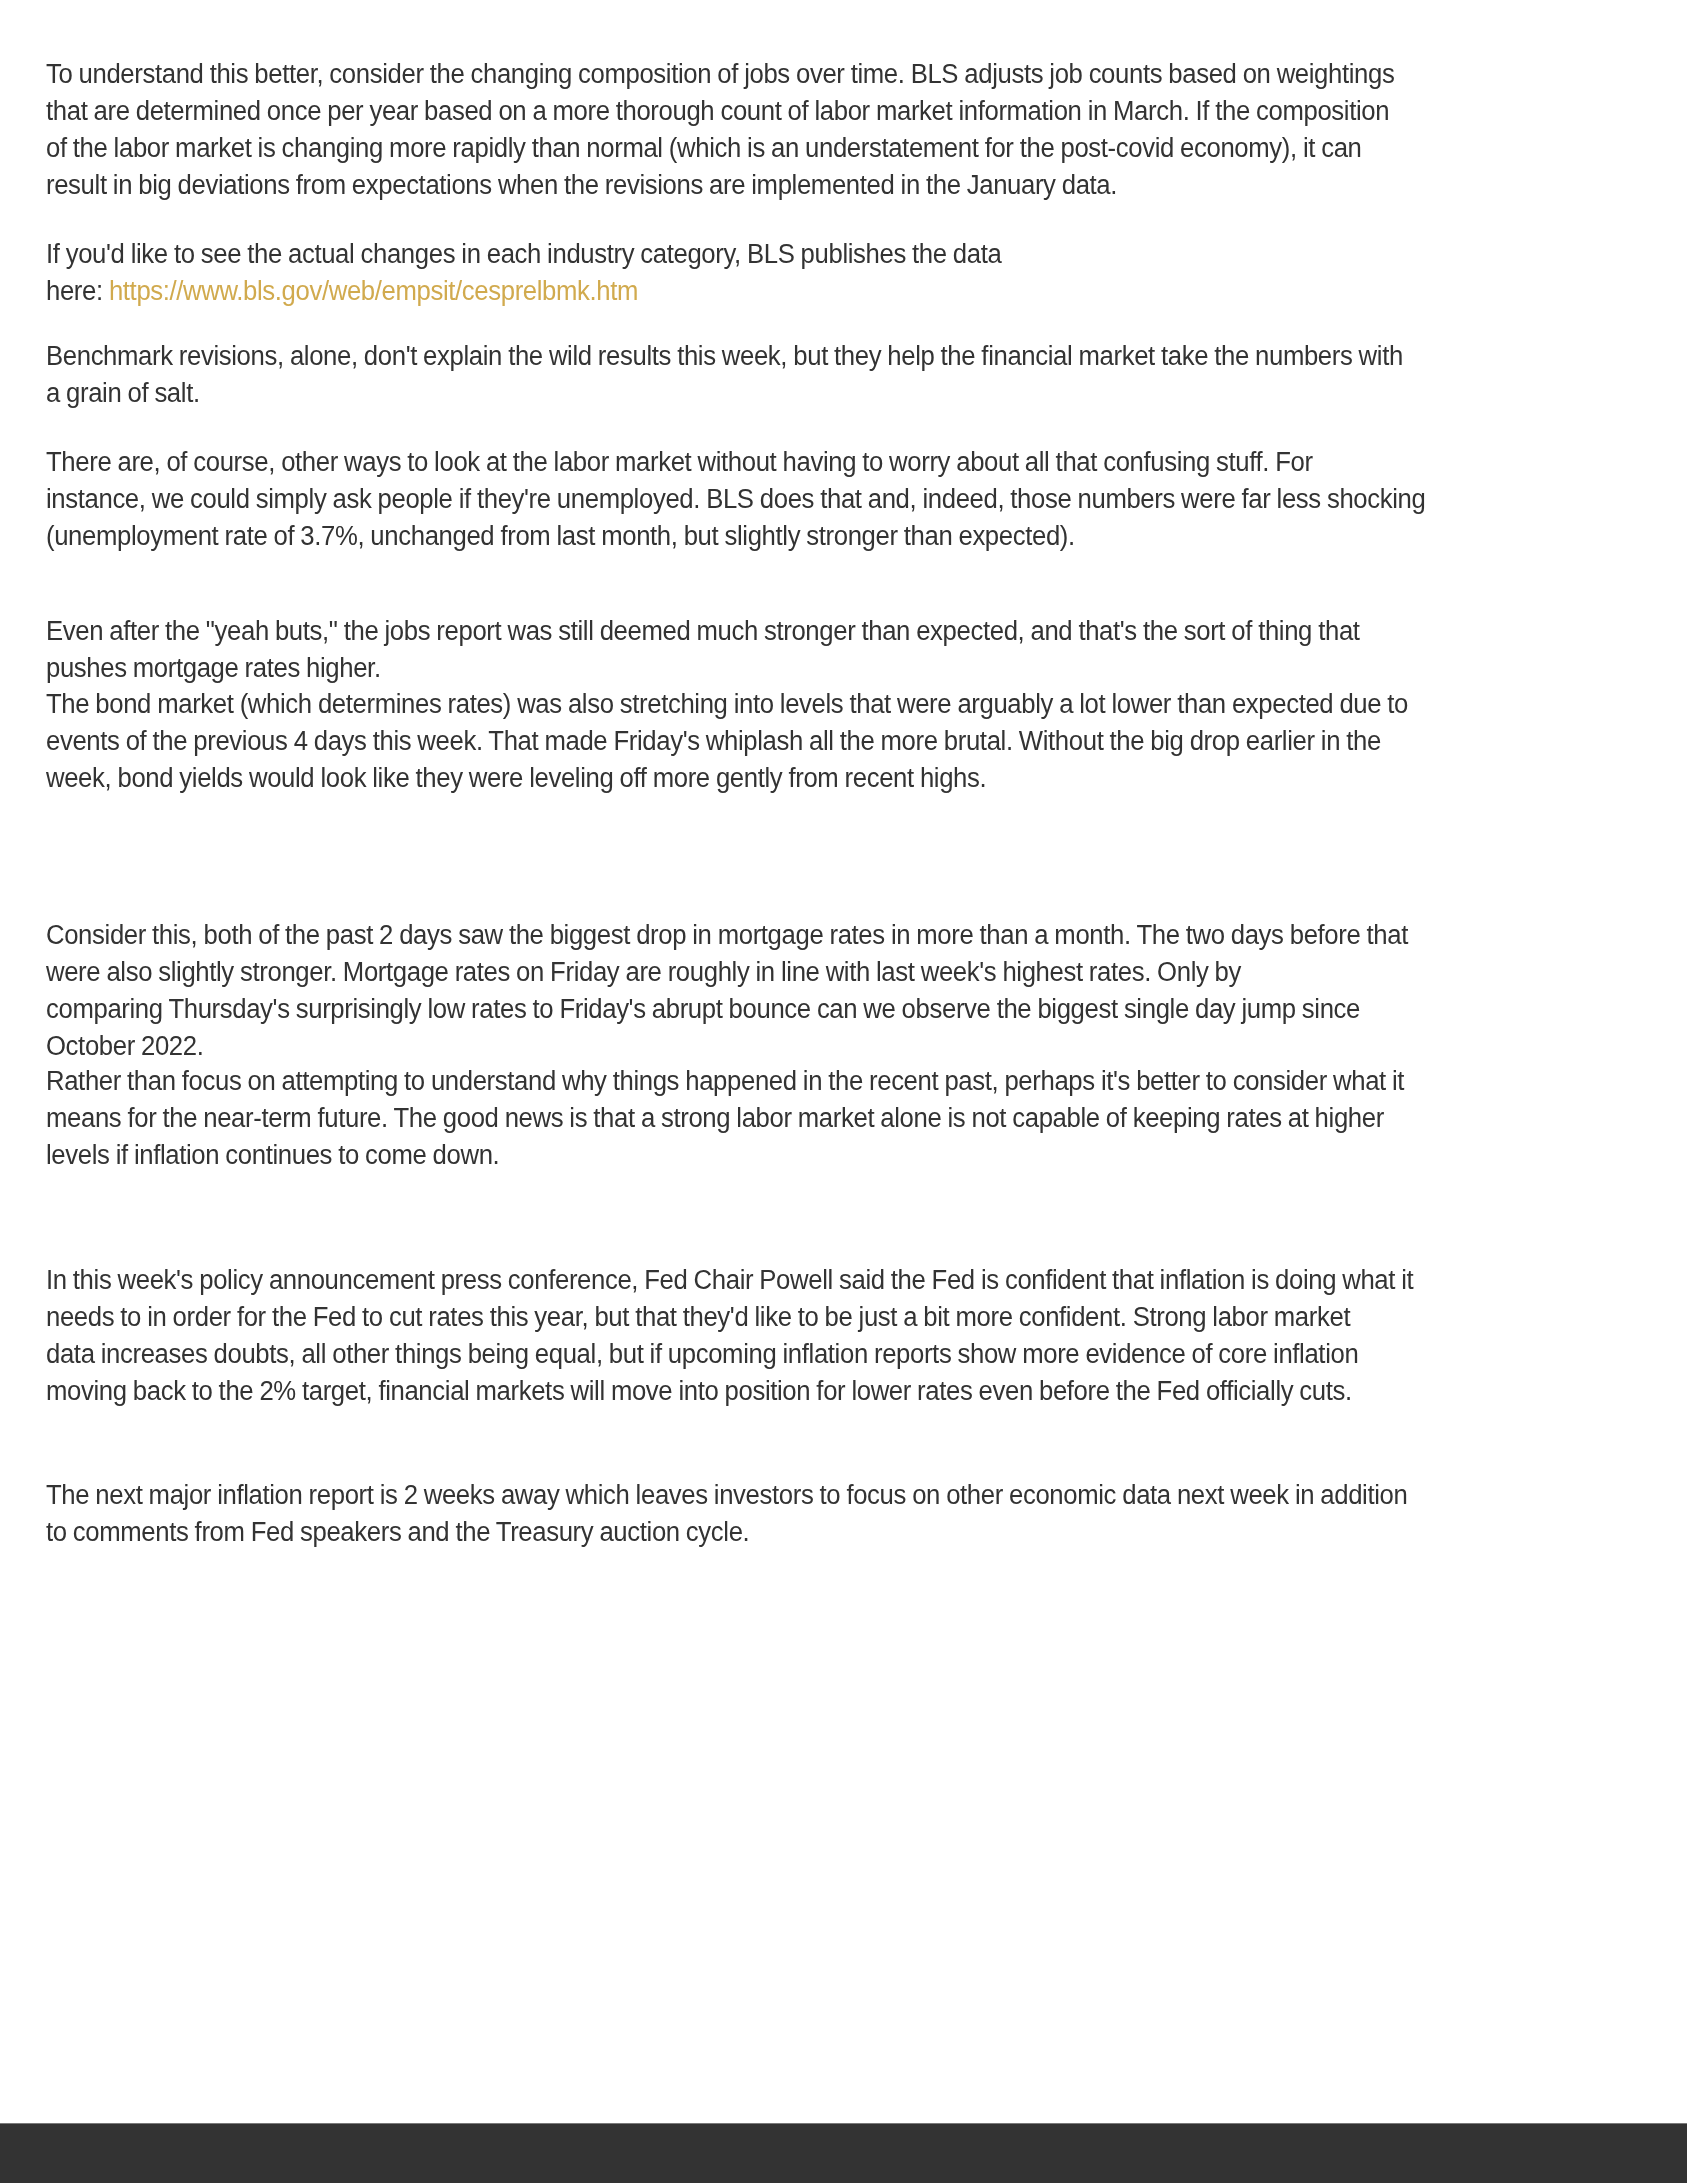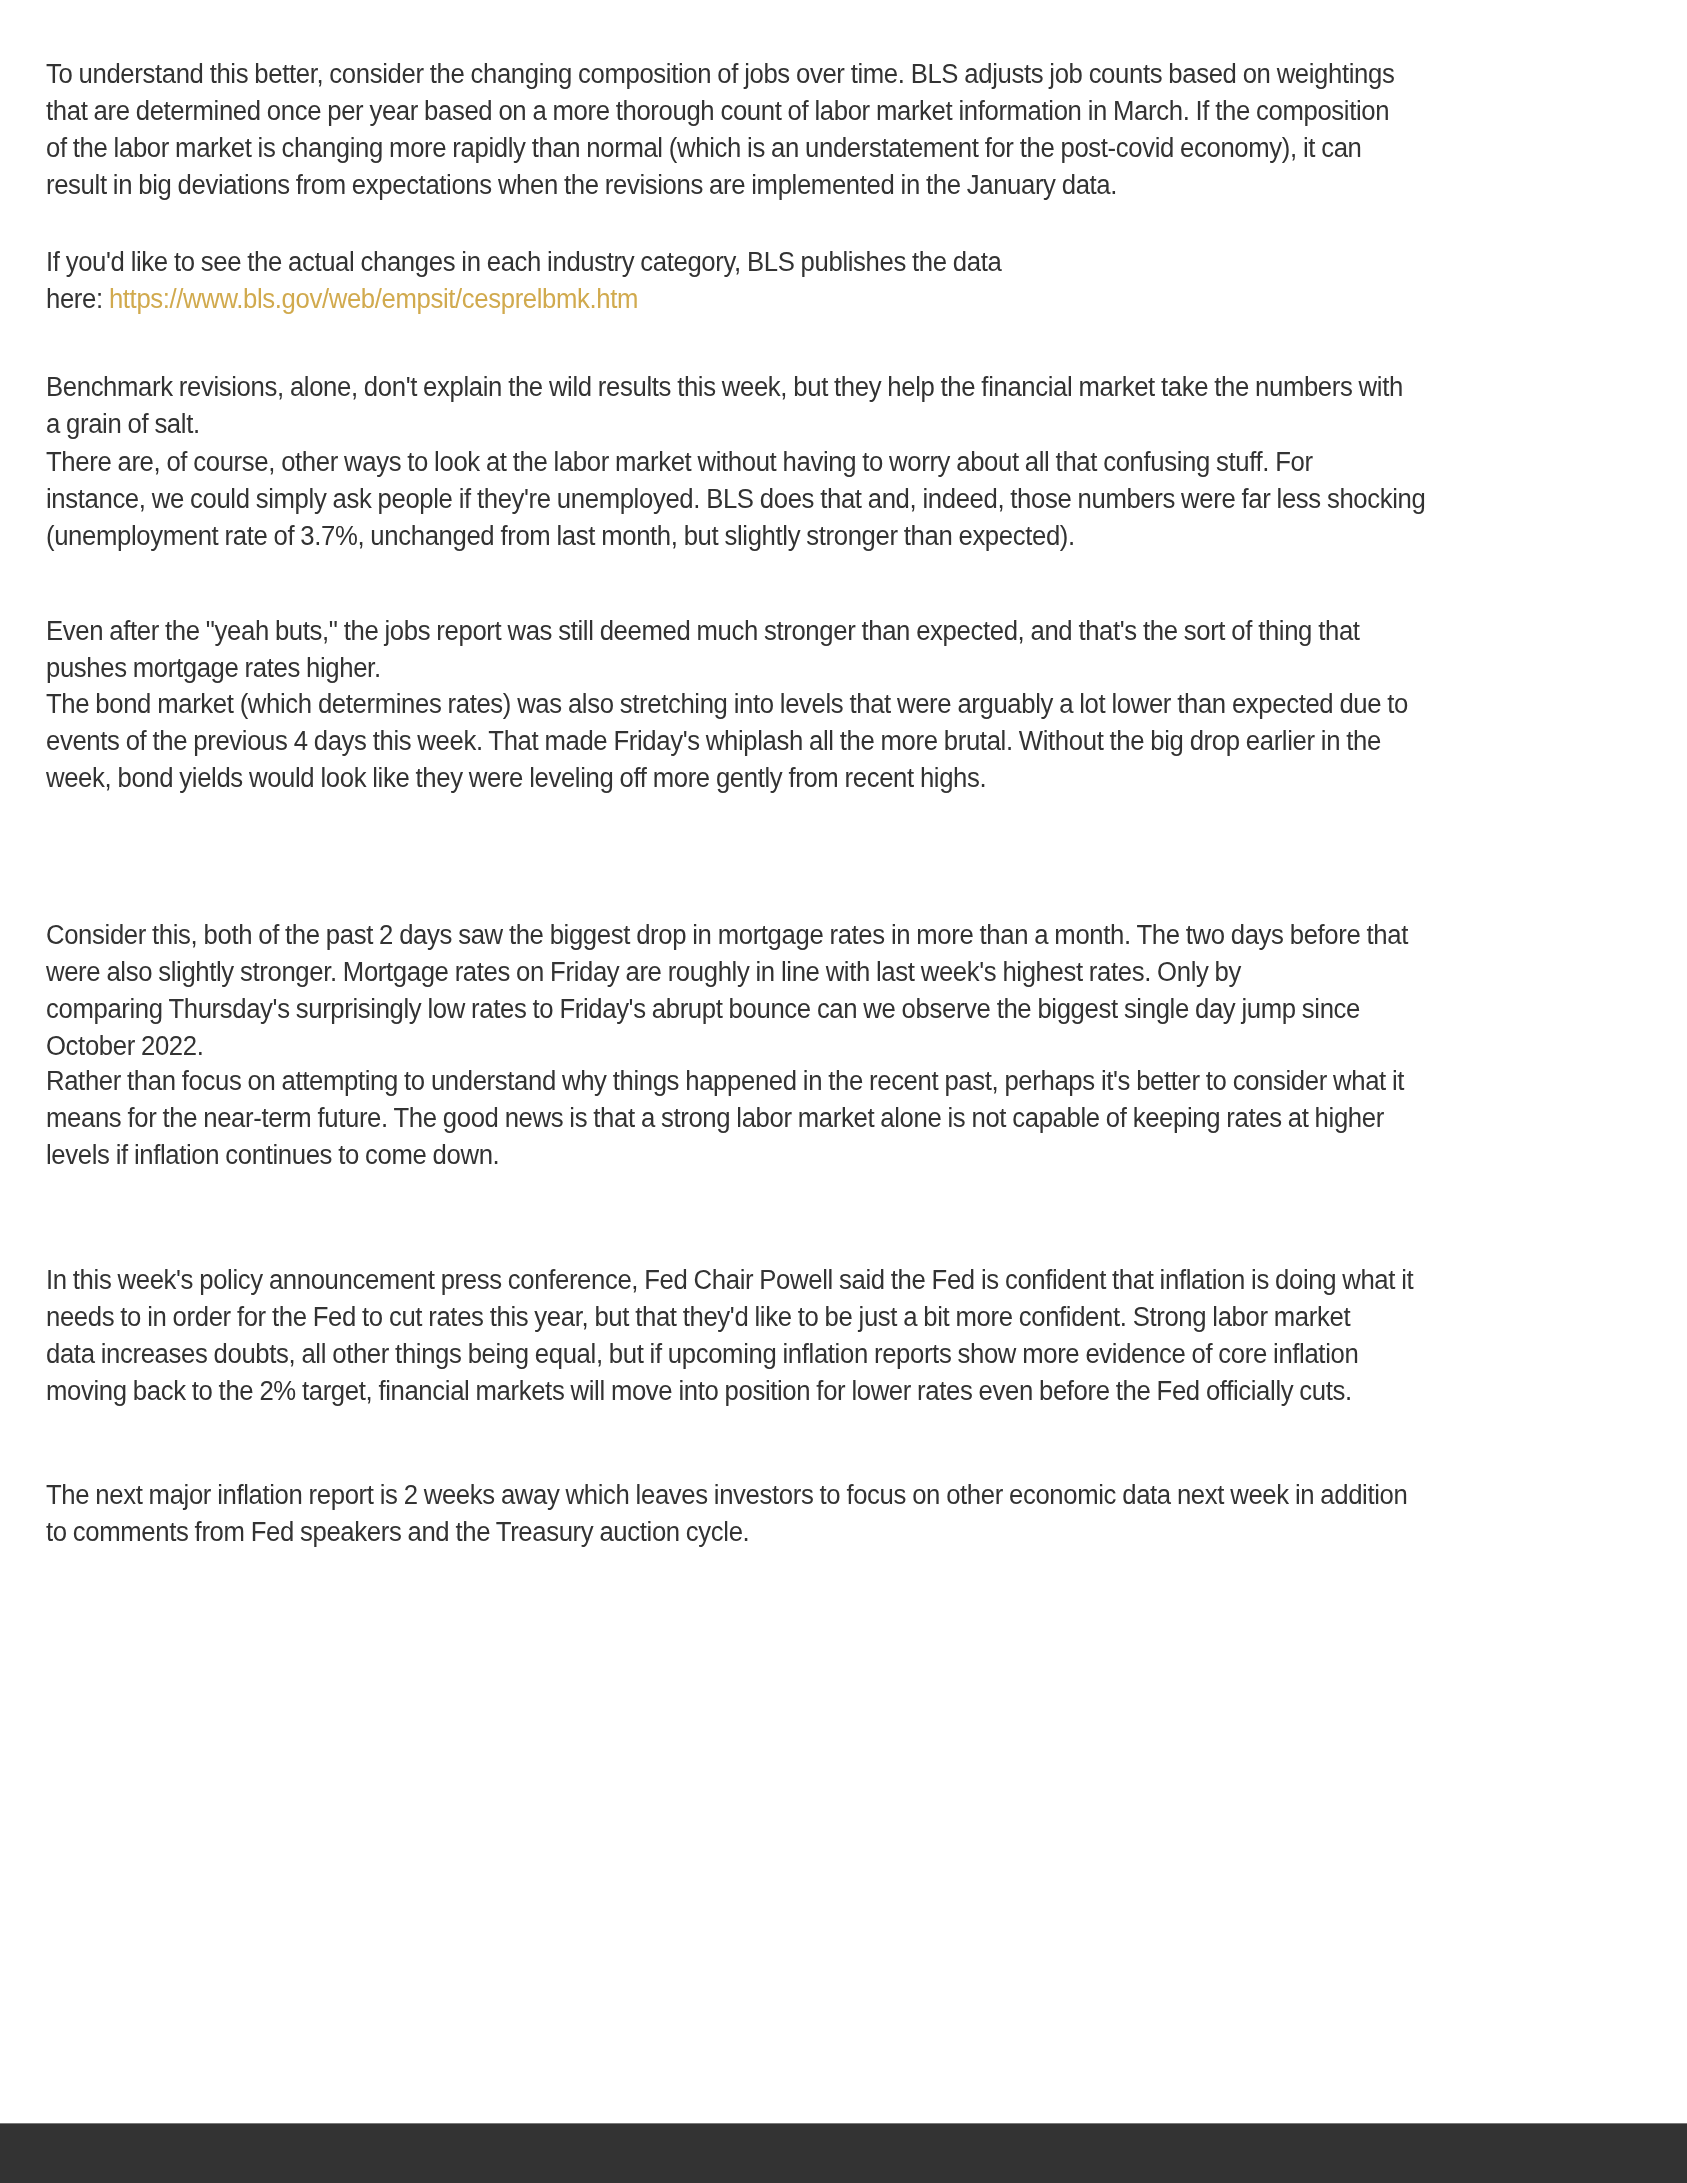--- a/index.html
+++ b/index.html
@@ -56,26 +56,26 @@
 
 <main class="article">
 
   <p class="para" style="top:40px">
     <span class="line" style="transform:scaleX(0.905)">To understand this better, consider the changing composition of jobs over time.  BLS adjusts job counts based on weightings</span>
     <span class="line" style="transform:scaleX(0.905)">that are determined once per year based on a more thorough count of labor market information in March. If the composition</span>
     <span class="line" style="transform:scaleX(0.905)">of the labor market is changing more rapidly than normal (which is an understatement for the post-covid economy), it can</span>
     <span class="line" style="transform:scaleX(0.905)">result in big deviations from expectations when the revisions are implemented in the January data.</span>
   </p>
 
-  <p class="para" style="top:228px">
+  <p class="para" style="top:220px">
     <span class="line" style="transform:scaleX(0.905)">If you'd like to see the actual changes in each industry category, BLS publishes the data</span>
     <span class="line" style="transform:scaleX(0.905)"><span>here: </span><a class="link">https://www.bls.gov/web/empsit/cesprelbmk.htm</a></span>
   </p>
 
-  <p class="para" style="top:353px">
+  <p class="para" style="top:322px">
     <span class="line" style="transform:scaleX(0.905)">Benchmark revisions, alone, don't explain the wild results this week, but they help the financial market take the numbers with</span>
     <span class="line" style="transform:scaleX(0.905)">a grain of salt.</span>
   </p>
 
   <p class="para" style="top:428px">
     <span class="line" style="transform:scaleX(0.905)">There are, of course, other ways to look at the labor market without having to worry about all that confusing stuff.  For</span>
     <span class="line" style="transform:scaleX(0.905)">instance, we could simply ask people if they're unemployed.  BLS does that and, indeed, those numbers were far less shocking</span>
     <span class="line" style="transform:scaleX(0.905)">(unemployment rate of 3.7%, unchanged from last month, but slightly stronger than expected).</span>
   </p>
 

